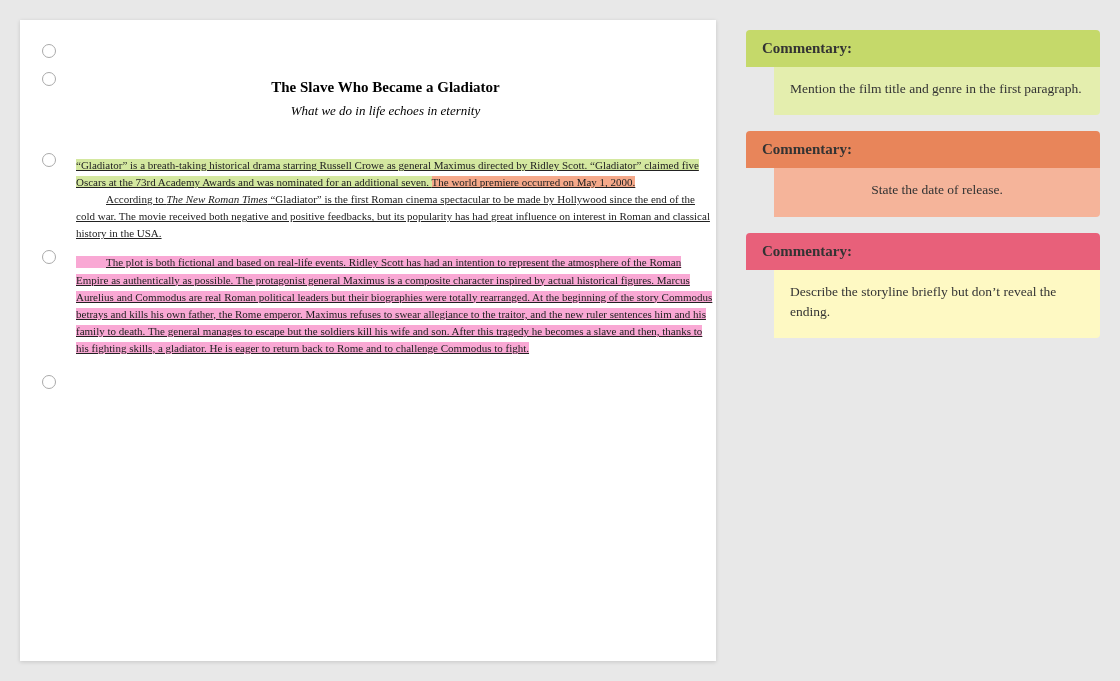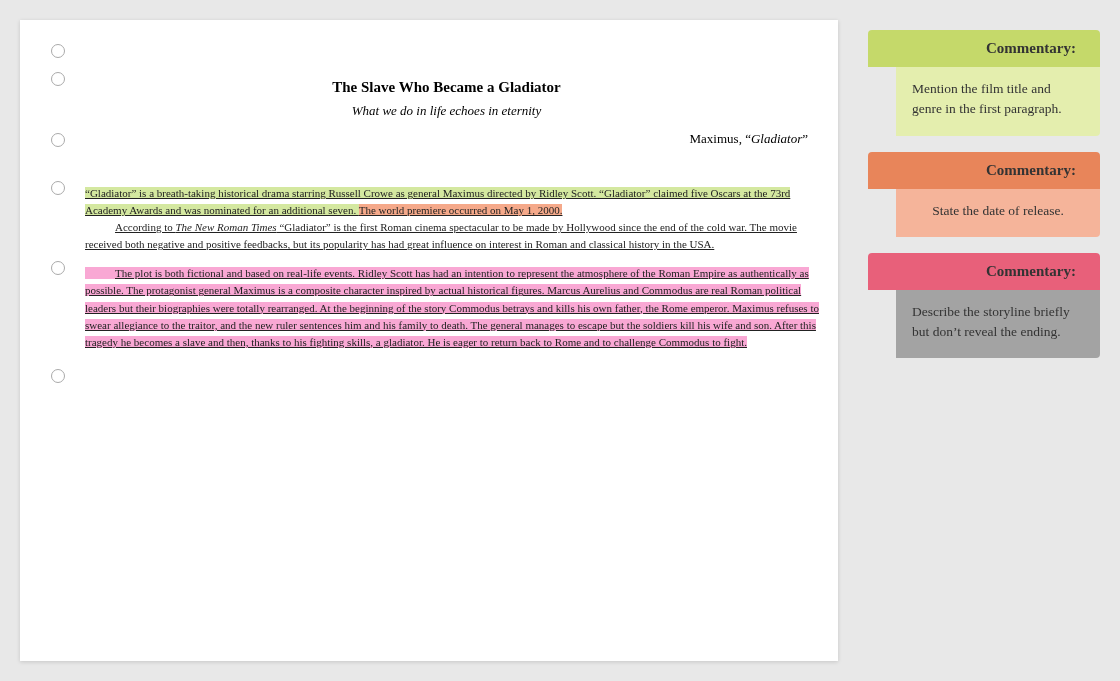--- a/index.html
+++ b/index.html
@@ -9,23 +9,23 @@
       font-size: 14px;
       display: flex;
       padding: 20px;
       gap: 30px;
       min-height: 681px;
     }
 
     
     .document-panel {
       background: #fff;
-      width: 818px;
+      width: 696px;
       min-height: 640px;
-      padding: 20px 10px;
+      padding: 20px 1px;
       box-shadow: 0 1px 4px rgba(0,0,0,0.15);
       flex-shrink: 0;
     }
 
     .doc-row {
       display: flex;
       align-items: flex-start;
       min-height: 28px;
     }
 
@@ -104,44 +104,43 @@
       width: 370px;
       padding-top: 10px;
     }
 
     .commentary-card {
       border-radius: 4px;
       overflow: hidden;
     }
 
     .commentary-header {
-      padding: 10px 24px;
+      padding: 10px 16px;
       font-weight: bold;
       font-size: 15px;
       font-family: Georgia, serif;
-      text-align: right;
     }
 
     .commentary-body {
       padding: 12px 16px 16px;
       font-size: 13.5px;
       color: #333;
       line-height: 1.5;
       margin-left: 28px;
     }
 
     
     .card-green .commentary-header { background: #c5d96a; color: #333; }
     .card-green .commentary-body { background: #e4eeae; }
 
     .card-orange .commentary-header { background: #e8855a; color: #333; }
     .card-orange .commentary-body { background: #f5b49a; text-align: center; }
 
     .card-pink .commentary-header { background: #e8607a; color: #333; }
-    .card-pink .commentary-body { background: #a3a3a3; }
+    .card-pink .commentary-body { background: #fef9c3; }
 
     .spacer-row {
       height: 20px;
     }
 
     em.italic { font-style: italic; }
   </style>
 </head>
 <body>
 
@@ -164,30 +163,20 @@
   </div>
 
   <div class="doc-row">
     <div class="bullet-col">
     </div>
     <div class="content-col">
       <div class="doc-subtitle">What we do in life echoes in eternity</div>
     </div>
   </div>
 
-  <div class="doc-row">
-    <div class="bullet-col">
-      <span class="bullet"></span>
-    </div>
-    <div class="content-col">
-      <div class="doc-attribution">
-        <span>Maximus, “</span><em class="italic">Gladiator</em><span>”</span>
-      </div>
-    </div>
-  </div>
 
   <div class="spacer-row"></div>
 
   <div class="doc-row">
     <div class="bullet-col">
       <span class="bullet"></span>
     </div>
     <div class="content-col body-text">
       <span class="hl-green">“Gladiator” is a breath-taking historical drama starring Russell Crowe as general Maximus directed by Ridley Scott. “Gladiator” claimed five Oscars at the 73rd Academy Awards and was nominated for an additional seven. <span class="hl-orange">The world premiere occurred on May 1, 2000.</span></span>
       <br>

